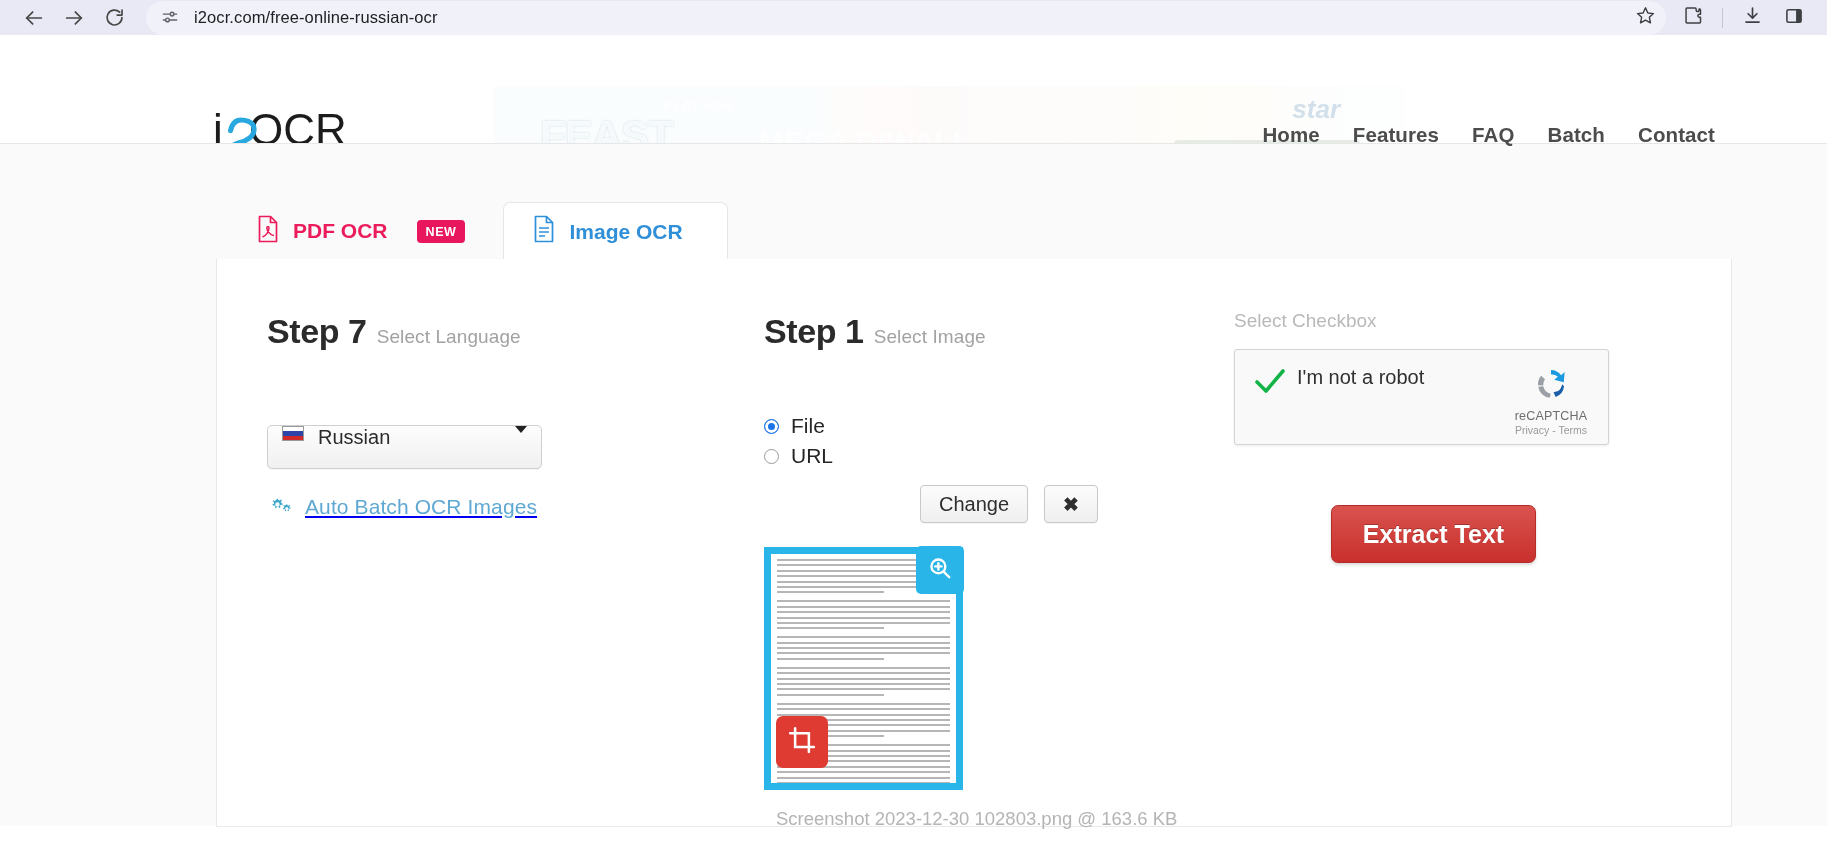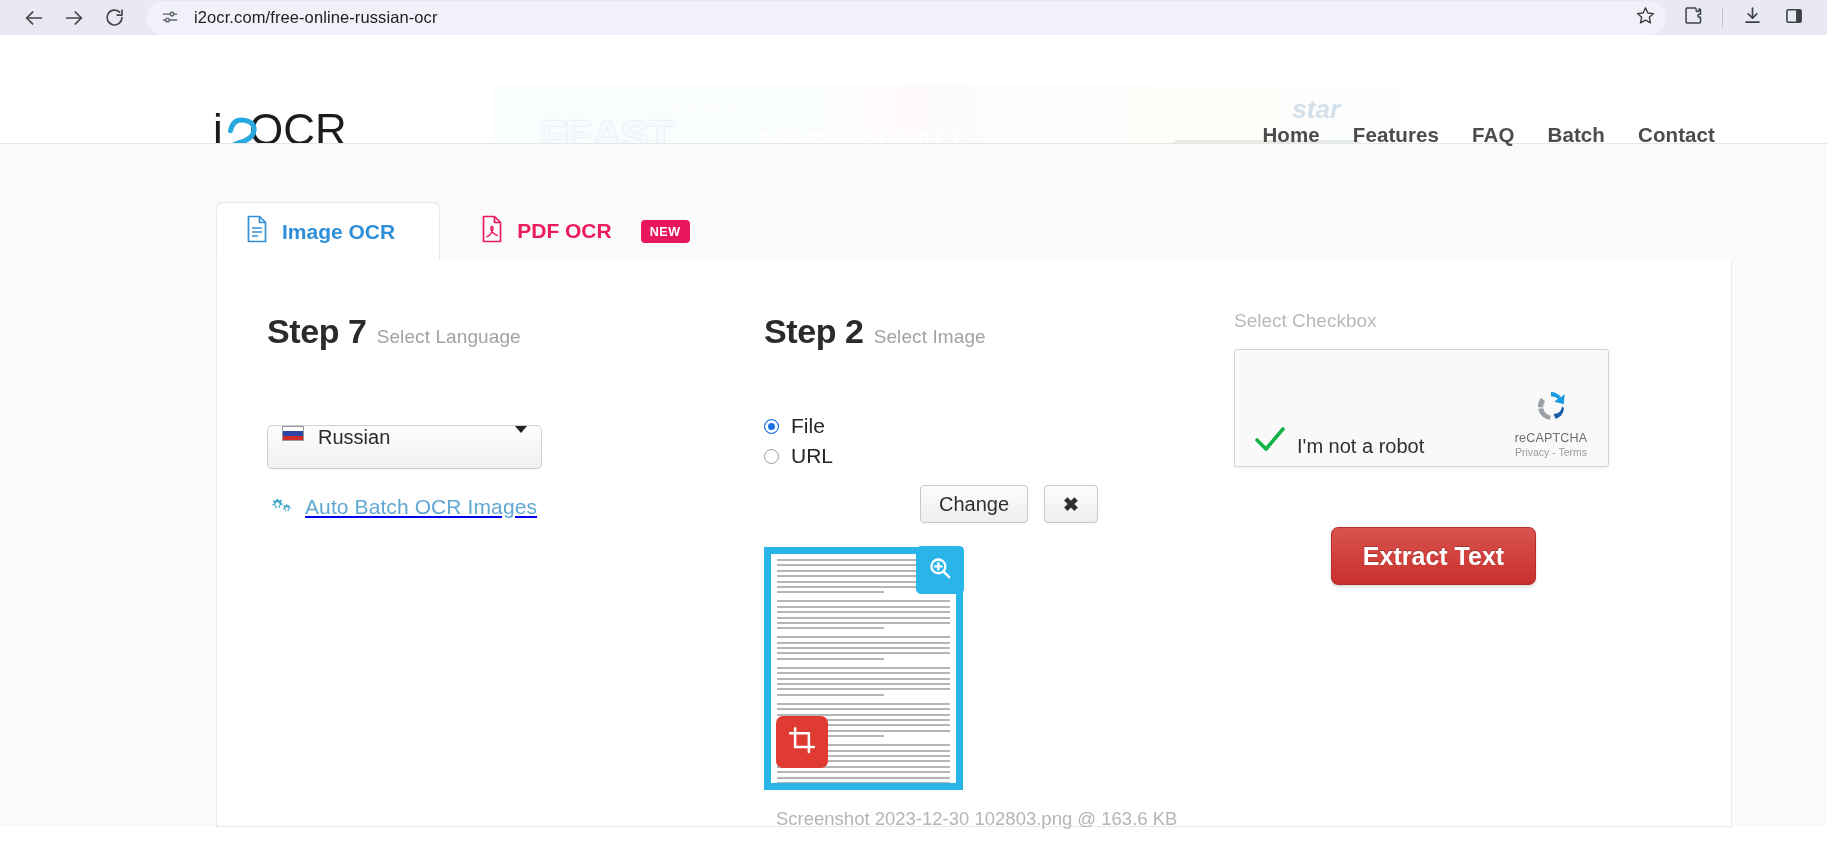--- a/index.html
+++ b/index.html
@@ -359,28 +359,28 @@
   }
 
   
   .select-checkbox-label {
     margin-top: 51px;
     font-size: 19px;
     color: #b9b9b9;
   }
   .recaptcha {
     margin-top: 17px;
-    width: 375px; height: 118px;
+    width: 375px; height: 96px;
     background: #f9f9f9;
     border: 1px solid #d3d3d3;
     border-radius: 3px;
     box-shadow: 0 1px 3px rgba(0,0,0,.08);
     display: flex;
-    align-items: flex-end;
-    padding: 8px 14px;
+    align-items: flex-start;
+    padding: 16px 14px;
     position: relative;
   }
   .rc-check { width: 42px; flex: 0 0 auto; display: flex; justify-content: center; }
   .rc-text {
     font-size: 20px;
     color: #2f2f2f;
     margin-left: 6px;
     flex: 1 1 auto;
   }
   .rc-brand {
@@ -508,43 +508,43 @@
     <a href="#">Features</a>
     <a href="#">FAQ</a>
     <a href="#">Batch</a>
     <a href="#">Contact</a>
   </nav>
 </div>
 
 <div class="page-body">
 
   <div class="tab-strip">
+    <div class="tab inactive">
+      <span>
+        <svg width="24" height="28" viewBox="0 0 24 28" fill="none" stroke="#ec1c5c" stroke-width="1.7" stroke-linejoin="round">
+            <path d="M3.5 1.5h11l6 6v19h-17z"></path>
+            <path d="M14.5 1.5v6h6"></path>
+            <path d="M6.5 22c4-1.5 6.5-6 6.5-9.2 0-1.6-2.2-1.9-2.2.3 0 3.4 4.2 7.4 7.2 7.4" stroke-width="1.5"></path>
+          </svg>
+      </span>
+      <span>PDF OCR</span>
+      <span class="badge-new">NEW</span>
+    </div>
     <div class="tab active">
       <span>
         <svg width="24" height="28" viewBox="0 0 24 28" fill="none" stroke="#2f8fd8" stroke-width="1.7" stroke-linejoin="round">
             <path d="M3.5 1.5h11l6 6v19h-17z"></path>
             <path d="M14.5 1.5v6h6"></path>
             <line x1="7" y1="13" x2="17" y2="13" stroke-width="1.5"></line>
             <line x1="7" y1="17" x2="17" y2="17" stroke-width="1.5"></line>
             <line x1="7" y1="21" x2="13" y2="21" stroke-width="1.5"></line>
           </svg>
       </span>
       <span>Image OCR</span>
     </div>
-    <div class="tab inactive">
-      <span>
-        <svg width="24" height="28" viewBox="0 0 24 28" fill="none" stroke="#ec1c5c" stroke-width="1.7" stroke-linejoin="round">
-            <path d="M3.5 1.5h11l6 6v19h-17z"></path>
-            <path d="M14.5 1.5v6h6"></path>
-            <path d="M6.5 22c4-1.5 6.5-6 6.5-9.2 0-1.6-2.2-1.9-2.2.3 0 3.4 4.2 7.4 7.2 7.4" stroke-width="1.5"></path>
-          </svg>
-      </span>
-      <span>PDF OCR</span>
-      <span class="badge-new">NEW</span>
-    </div>
   </div>
 
   <div class="card">
 
     <div class="col col-1">
       <div class="step-title">
         <span>Step 7</span><span class="step-sub">Select Language</span>
       </div>
 
       <div class="lang-select">
@@ -559,21 +559,21 @@
             <path d="M9.6 6.2l1.2-.6.5 1.5a5 5 0 0 1 1.6.5l1.1-1.1 1 1-1.1 1.1c.25.5.42 1.04.5 1.6l1.5.5-.6 1.2-1.5-.2c-.2.5-.5 1-.9 1.4l.6 1.4-1.2.6-.9-1.25c-.5.15-1.05.2-1.6.15l-.8 1.3-1.15-.7.65-1.35a5 5 0 0 1-1.2-1.1l-1.5.3-.35-1.3 1.5-.45a5 5 0 0 1 .1-1.65L5.5 8.3l.8-1.1 1.3.9c.4-.4.85-.7 1.35-.92zM10.4 9.3a2.2 2.2 0 1 0 .1 4.4 2.2 2.2 0 0 0-.1-4.4z"></path>
             <path d="M19.2 11.6l.9-.45.37 1.12c.4.06.78.19 1.12.37l.83-.82.72.72-.82.83c.18.34.31.72.37 1.12l1.12.37-.45.9-1.12-.15c-.15.37-.37.72-.66 1.02l.45 1.05-.9.45-.67-.93c-.37.11-.78.15-1.2.11l-.6.97-.86-.52.49-1.01a3.8 3.8 0 0 1-.9-.82l-1.12.22-.26-.97 1.12-.34a3.8 3.8 0 0 1 .08-1.24l-.97-.68.6-.82.97.67c.3-.3.64-.52 1.01-.69zM19.8 13.9a1.65 1.65 0 1 0 .07 3.3 1.65 1.65 0 0 0-.07-3.3z"></path>
           </svg>
         </span>
         <span class="batch-text">Auto Batch OCR Images</span>
       </a>
     </div>
 
     <div class="col col-2">
       <div class="step-title">
-        <span>Step 2</span><span class="step-sub">Select Image</span>
+        <span>Step 1</span><span class="step-sub">Select Image</span>
       </div>
 
       <label class="radio-row first">
         <span class="radio checked"></span>
         <span class="radio-label">File</span>
       </label>
       <label class="radio-row">
         <span class="radio"></span>
         <span class="radio-label">URL</span>
       </label>

